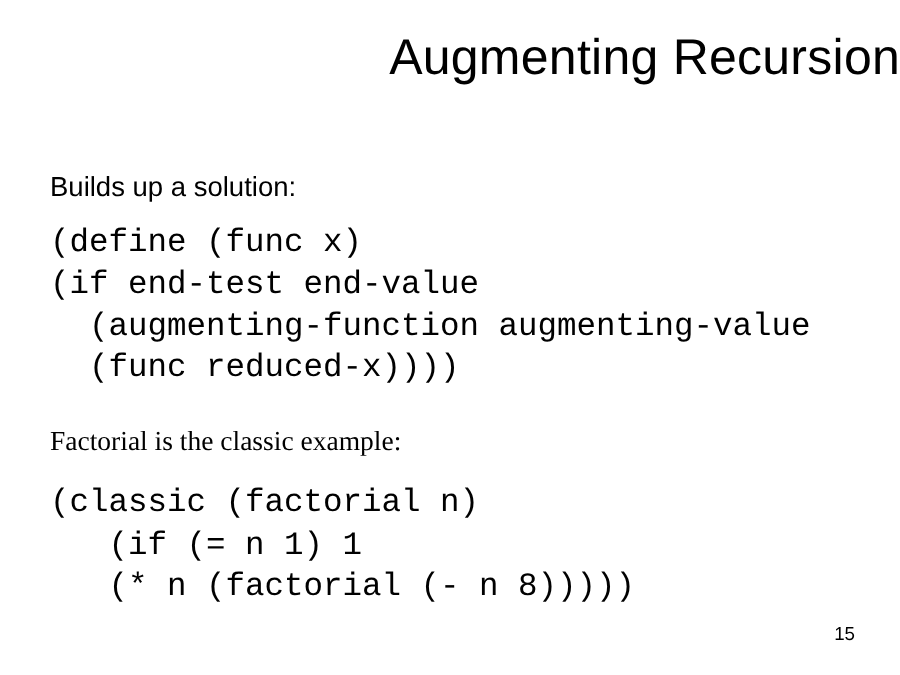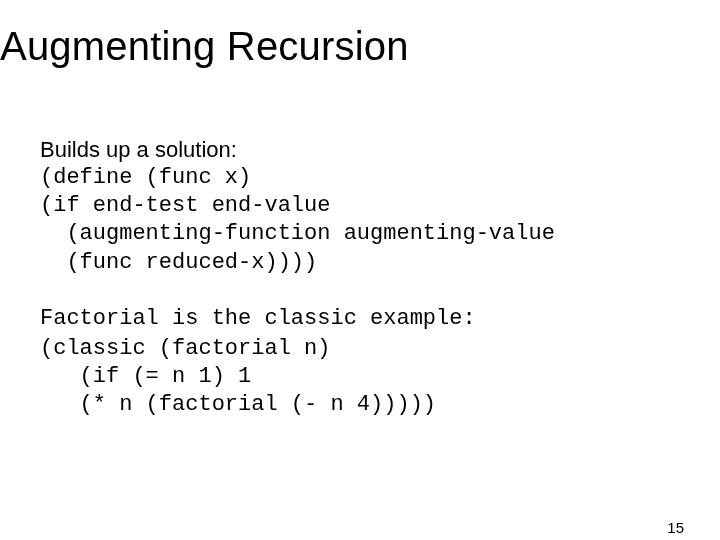--- a/index.html
+++ b/index.html
@@ -17,53 +17,53 @@
     width: 720px;
     height: 540px;
     position: relative;
     box-sizing: border-box;
   }
   .title {
     position: absolute;
     top: 24px;
     left: 0;
     width: 720px;
-    text-align: left;
+    text-align: right;
     font-size: 40px;
     font-weight: 400;
     letter-spacing: 0.2px;
   }
   .body {
     position: absolute;
     top: 136px;
     left: 40px;
     width: 640px;
     font-size: 22px;
     line-height: 1.28;
   }
   .lead {
     font-family: Arial, Helvetica, sans-serif;
-    margin-bottom: 0;
+    margin-bottom: 14px;
   }
   .code {
     font-family: "Courier New", Courier, monospace;
     white-space: pre;
-    font-size: 22px;
+    font-size: 26px;
     line-height: 1.28;
   }
   .gap {
     height: 28px;
   }
   .lead2 {
-    font-family: Liberation Mono, monospace;
-    margin-bottom: 2px;
+    font-family: Liberation Serif, serif;
+    margin-bottom: 19px;
   }
   .pagenum {
     position: absolute;
-    bottom: 4px;
+    bottom: 24px;
     right: 36px;
     font-size: 15px;
     font-family: Arial, Helvetica, sans-serif;
   }
 </style>
 </head>
 <body>
 
 <div class="slide">
 
@@ -77,19 +77,19 @@
 <span>(if end-test end-value</span>
 <span>  (augmenting-function augmenting-value</span>
 <span>  (func reduced-x))))</span></div>
 
     <div class="gap"></div>
 
     <div class="lead2">Factorial is the classic example:</div>
 
     <div class="code"><span>(classic (factorial n)</span>
 <span>   (if (= n 1) 1</span>
-<span>   (* n (factorial (- n 4)))))</span></div>
+<span>   (* n (factorial (- n 8)))))</span></div>
 
   </div>
 
   <div class="pagenum">15</div>
 
 </div>
 
 </body></html>

